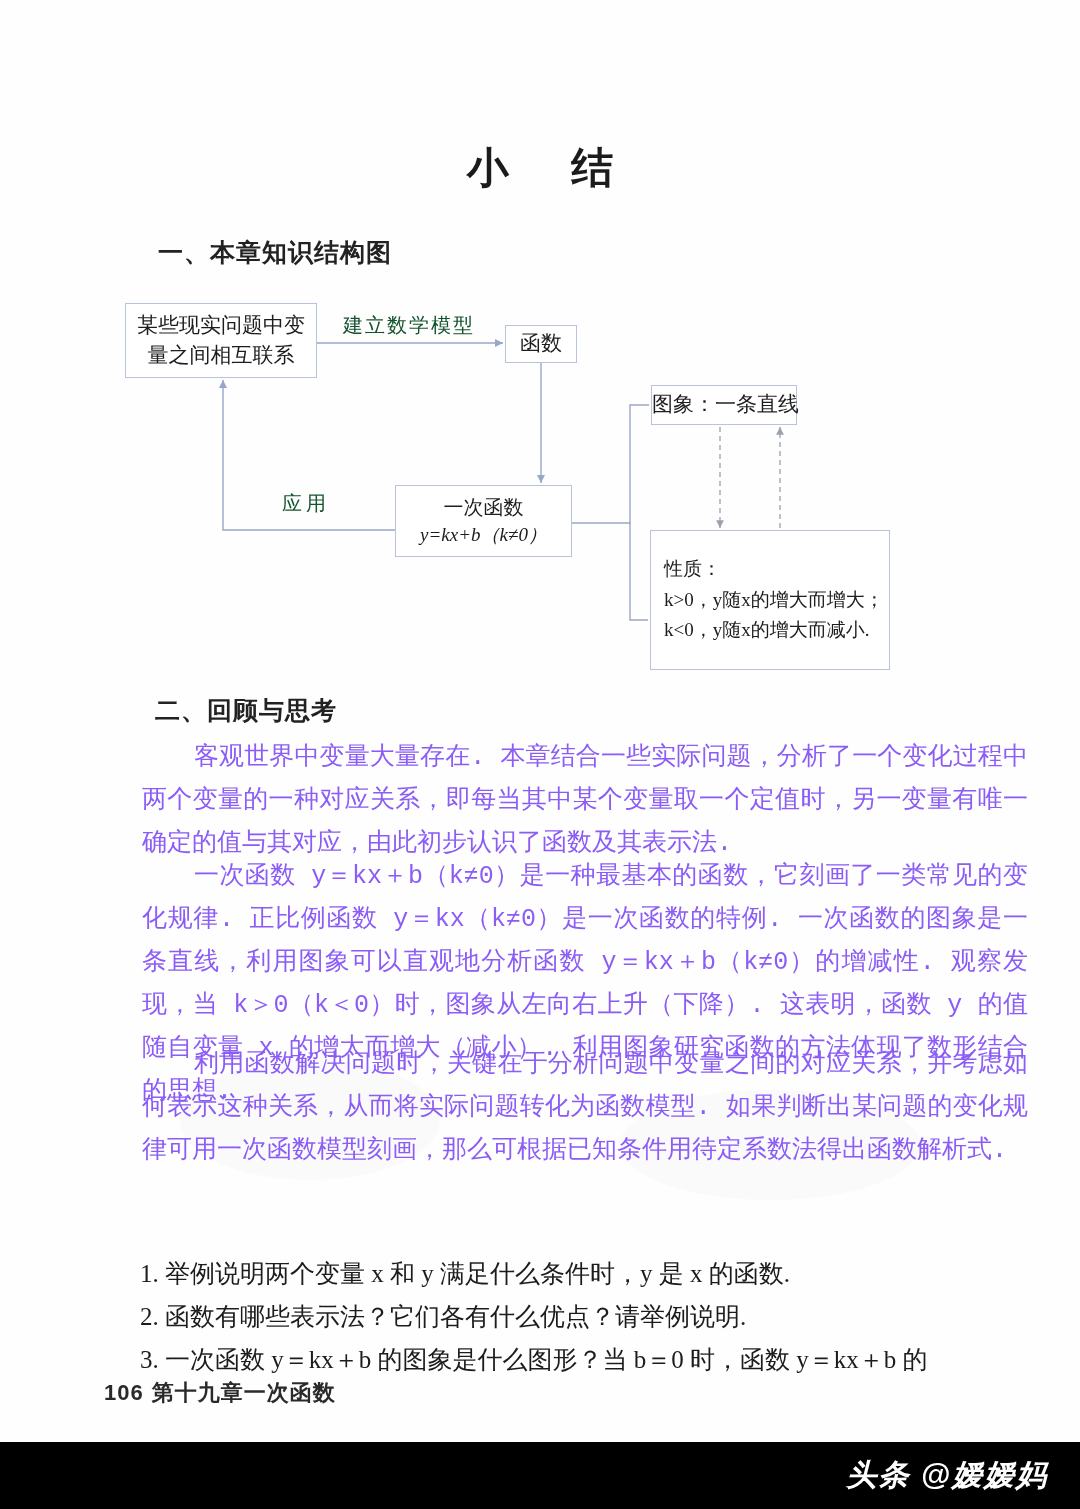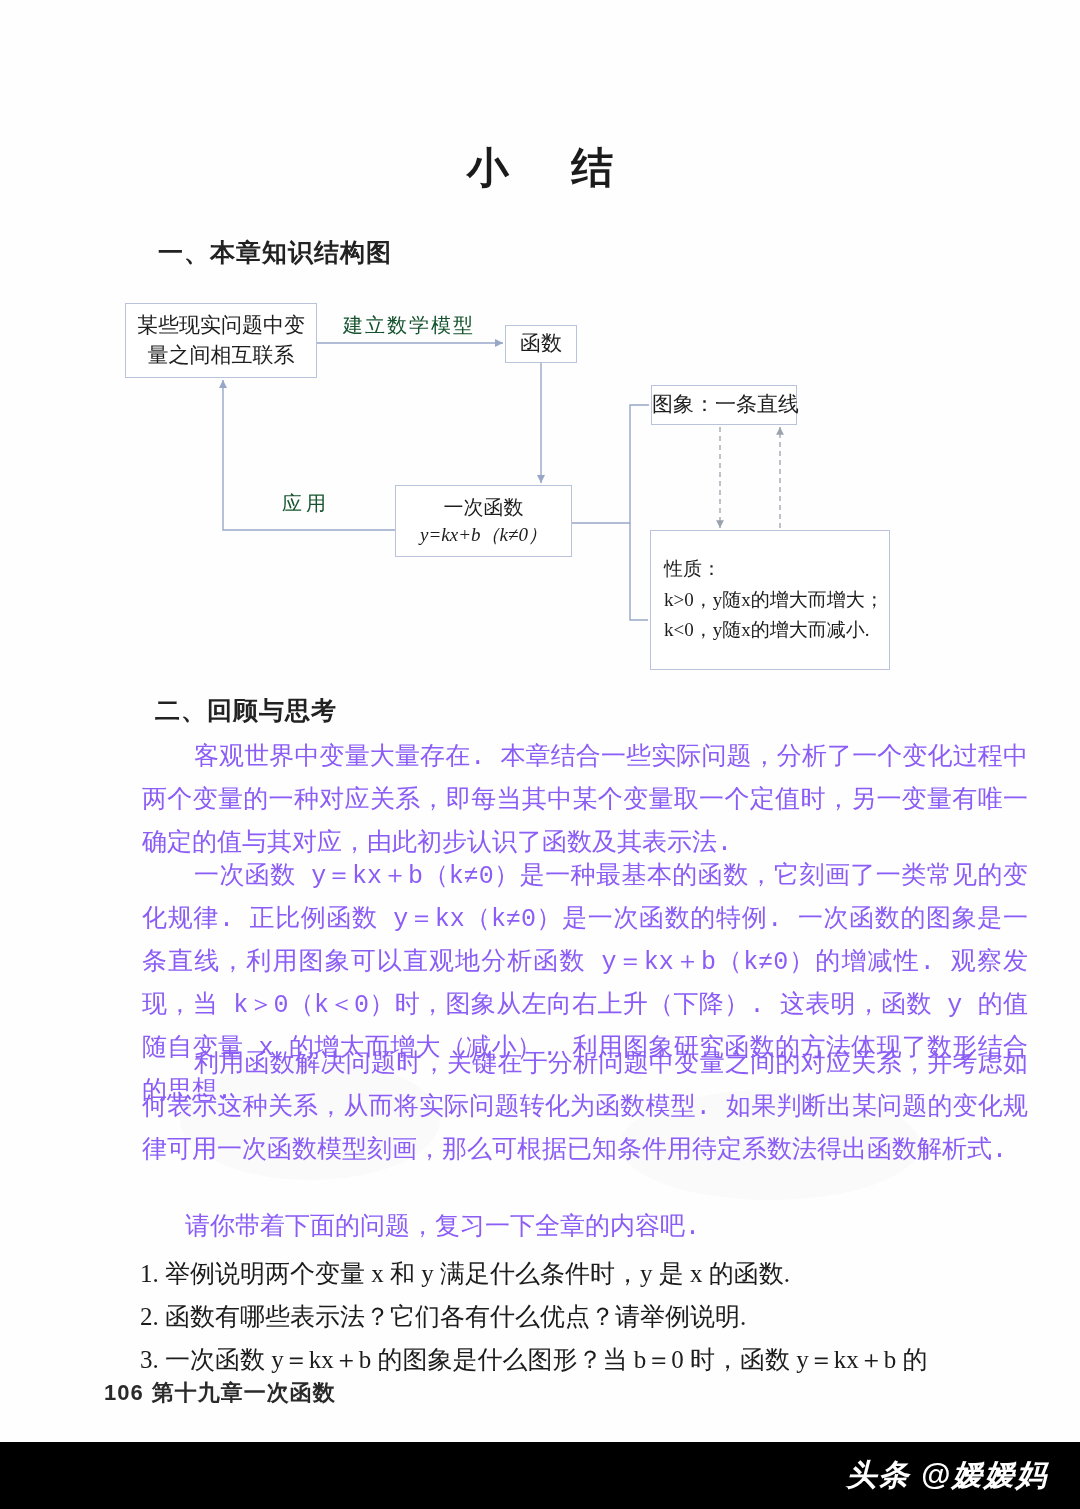--- a/index.html
+++ b/index.html
@@ -260,21 +260,20 @@
 
     <div class="arrow-label" id="label-model">建立数学模型</div>
     <div class="arrow-label" id="label-apply">应用</div>
   </div>
 
   <div class="section-heading" id="heading-2">二、回顾与思考</div>
 
   <div class="body-para indent" id="para-1">客观世界中变量大量存在. 本章结合一些实际问题，分析了一个变化过程中两个变量的一种对应关系，即每当其中某个变量取一个定值时，另一变量有唯一确定的值与其对应，由此初步认识了函数及其表示法.</div>
   <div class="body-para indent" id="para-2">一次函数 y＝kx＋b（k≠0）是一种最基本的函数，它刻画了一类常见的变化规律. 正比例函数 y＝kx（k≠0）是一次函数的特例. 一次函数的图象是一条直线，利用图象可以直观地分析函数 y＝kx＋b（k≠0）的增减性. 观察发现，当 k＞0（k＜0）时，图象从左向右上升（下降）. 这表明，函数 y 的值随自变量 x 的增大而增大（减小）. 利用图象研究函数的方法体现了数形结合的思想.</div>
   <div class="body-para indent" id="para-3">利用函数解决问题时，关键在于分析问题中变量之间的对应关系，并考虑如何表示这种关系，从而将实际问题转化为函数模型. 如果判断出某问题的变化规律可用一次函数模型刻画，那么可根据已知条件用待定系数法得出函数解析式.</div>
-  <div class="body-para" id="para-4">请你带着下面的问题，复习一下全章的内容吧.</div>
 
   <div class="q-item" id="q-1">1. 举例说明两个变量 x 和 y 满足什么条件时，y 是 x 的函数.</div>
   <div class="q-item" id="q-2">2. 函数有哪些表示法？它们各有什么优点？请举例说明.</div>
   <div class="q-item" id="q-3">3. 一次函数 y＝kx＋b 的图象是什么图形？当 b＝0 时，函数 y＝kx＋b 的</div>
 
   <div id="footer">
     <span class="pg">106</span><span class="chp">第十九章</span><span>一次函数</span>
   </div>
 
   <div id="watermark-bar"></div>

